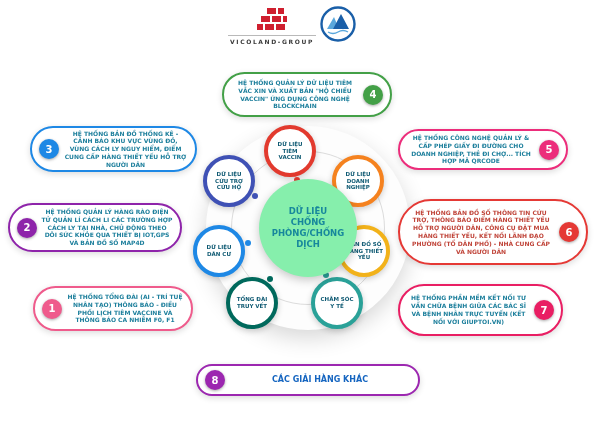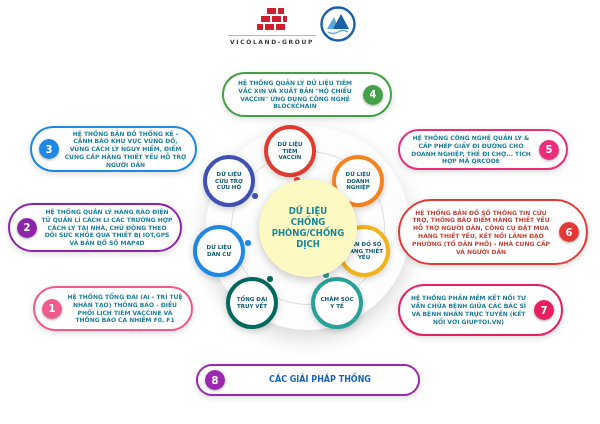--- a/index.html
+++ b/index.html
@@ -12,21 +12,21 @@
   .logo-vicoland svg { display:block; margin:0 auto; }
   .vicoland-text { margin-top:3px; font-size:6px; font-weight:bold; letter-spacing:1.6px; color:#3a3a3a; border-top:1px solid #b9b9b9; padding-top:2px; }
   .logo-emblem { position:absolute; left:320px; top:6px; width:36px; height:36px; }
 
   
   .hub-bg { position:absolute; left:206px; top:126px; width:204px; height:204px; border-radius:50%;
             background:#fdfdfd; box-shadow:0 8px 22px rgba(0,0,0,.16); z-index:1; }
   .orbit  { position:absolute; left:231px; top:151px; width:154px; height:154px; border-radius:50%;
             border:1px solid #dcdcdc; z-index:2; }
   .center-circle { position:absolute; left:259px; top:179px; width:98px; height:98px; border-radius:50%;
-            background:#fef9c3; box-shadow:0 3px 10px rgba(0,0,0,.22); z-index:4;
+            background:#86efac; box-shadow:0 3px 10px rgba(0,0,0,.22); z-index:4;
             display:flex; align-items:center; justify-content:center; text-align:center;
             font-size:8.5px; font-weight:bold; color:#17879c; padding:13px; line-height:1.3; }
 
   .sat { position:absolute; width:52px; height:52px; border-radius:50%; border:4px solid #999;
          background:#ffffff; box-shadow:0 2px 6px rgba(0,0,0,.2); z-index:3;
          display:flex; align-items:center; justify-content:center; text-align:center; padding:3px; }
   .sat-label { font-size:5.5px; font-weight:bold; color:#0f5a73; line-height:1.25; }
   .dot { position:absolute; width:6px; height:6px; border-radius:50%; z-index:3; }
 
   
@@ -133,16 +133,16 @@
     <span class="badge" style="background:#e53935;">6</span>
   </div>
 
   <div class="pill" style="left:398px; top:284px; width:165px; height:52px; border-color:#e91e63;">
     <span class="pill-text">HỆ THỐNG PHẦN MỀM KẾT NỐI TƯ VẤN CHỮA BỆNH GIỮA CÁC BÁC SĨ VÀ BỆNH NHÂN TRỰC TUYẾN (KẾT NỐI VỚI GIUPTOI.VN)</span>
     <span class="badge" style="background:#e91e63;">7</span>
   </div>
 
   <div class="pill" style="left:196px; top:364px; width:224px; height:32px; border-color:#9c27b0;">
     <span class="badge" style="background:#9c27b0;">8</span>
-    <span class="pill-text" style="font-size:8px; color:#1565c0;">CÁC GIẢI PHÁP THỐNG</span>
+    <span class="pill-text" style="font-size:8px; color:#1565c0;">CÁC GIẢI HÀNG KHÁC</span>
   </div>
 
 </div>
 
 </body></html>

